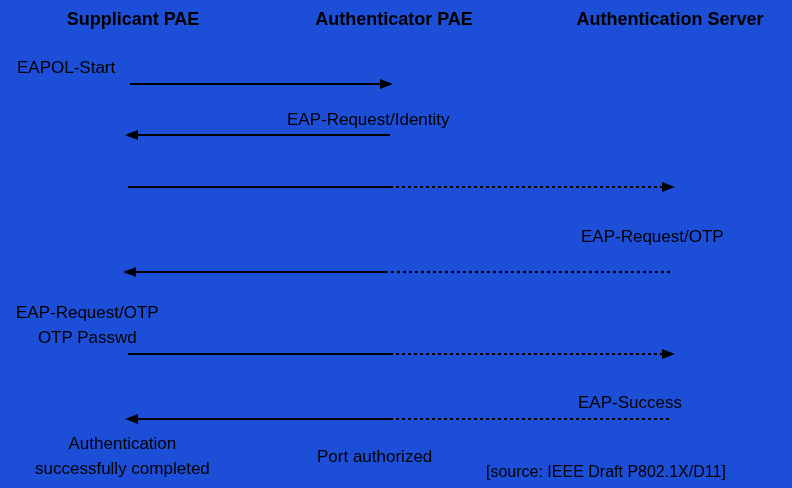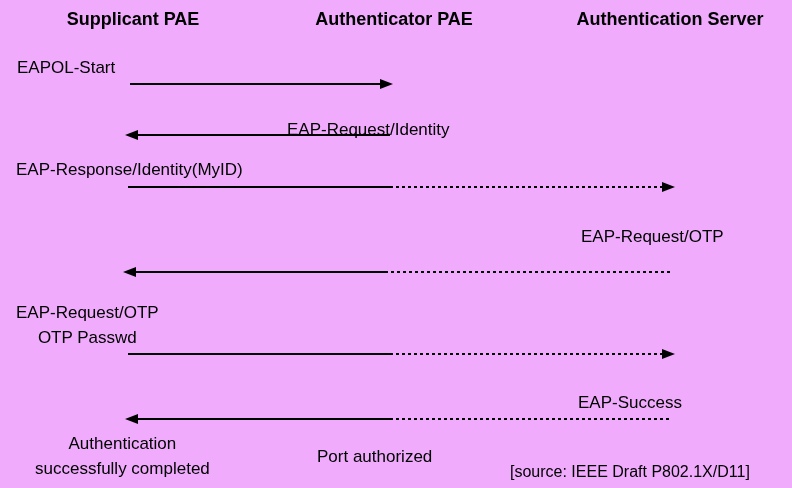--- a/index.html
+++ b/index.html
@@ -1,20 +1,20 @@
 <!DOCTYPE html>
 <html><head>
 <meta charset="utf-8">
 <style>
   html, body { margin: 0; padding: 0; background: #ffffff; }
   .canvas {
     position: relative;
     width: 792px;
     height: 488px;
-    background: #f0abfc;
+    background: #1d4ed8;
     font-family: "Liberation Sans", sans-serif;
     color: #000000;
     overflow: hidden;
   }
   .hdr {
     position: absolute;
     top: 9px;
     font-size: 18px;
     font-weight: bold;
     text-align: center;
@@ -64,25 +64,24 @@
 <div class="canvas">
 
   <div class="hdr hdr-supplicant">Supplicant PAE</div>
   <div class="hdr hdr-authenticator">Authenticator PAE</div>
   <div class="hdr hdr-server">Authentication Server</div>
 
   <div class="lbl" style="left:17px; top:57px;">EAPOL-Start</div>
   <div class="solidline" style="left:130px; top:83px; width:252px;"></div>
   <div class="ah ah-r" style="left:380px; top:79px;"></div>
 
-  <div class="lbl" style="left:287px; top:119px;">EAP-Request/Identity</div>
+  <div class="lbl" style="left:287px; top:109px;">EAP-Request/Identity</div>
   <div class="ah ah-l" style="left:125px; top:130px;"></div>
   <div class="solidline" style="left:137px; top:134px; width:253px;"></div>
 
-  <div class="lbl" style="left:16px; top:159px;">EAP-Response/Identity(MyID)</div>
   <div class="solidline" style="left:128px; top:186px; width:262px;"></div>
   <div class="dotline" style="left:390px; top:186px; width:272px;"></div>
   <div class="ah ah-r" style="left:662px; top:182px;"></div>
 
   <div class="lbl lbl-multi" style="left:581px; top:224px;">
     <div>EAP-Request/OTP</div>
   </div>
   <div class="ah ah-l" style="left:123px; top:267px;"></div>
   <div class="solidline" style="left:135px; top:271px; width:250px;"></div>
   <div class="dotline" style="left:385px; top:271px; width:287px;"></div>
@@ -98,15 +97,15 @@
   <div class="lbl" style="left:578px; top:392px;">EAP-Success</div>
   <div class="ah ah-l" style="left:125px; top:414px;"></div>
   <div class="solidline" style="left:137px; top:418px; width:253px;"></div>
   <div class="dotline" style="left:390px; top:418px; width:282px;"></div>
 
   <div class="lbl" style="left:317px; top:446px;">Port authorized</div>
   <div class="lbl lbl-multi" style="left:16px; top:431px;margin-left:19px;">
     <div>Authentication</div>
     <div>successfully completed</div>
   </div>
-  <div class="src" style="left:510px; top:463px;">[source: IEEE Draft P802.1X/D11]</div>
+  <div class="src" style="left:486px; top:463px;">[source: IEEE Draft P802.1X/D11]</div>
 
 </div>
 
 </body></html>

